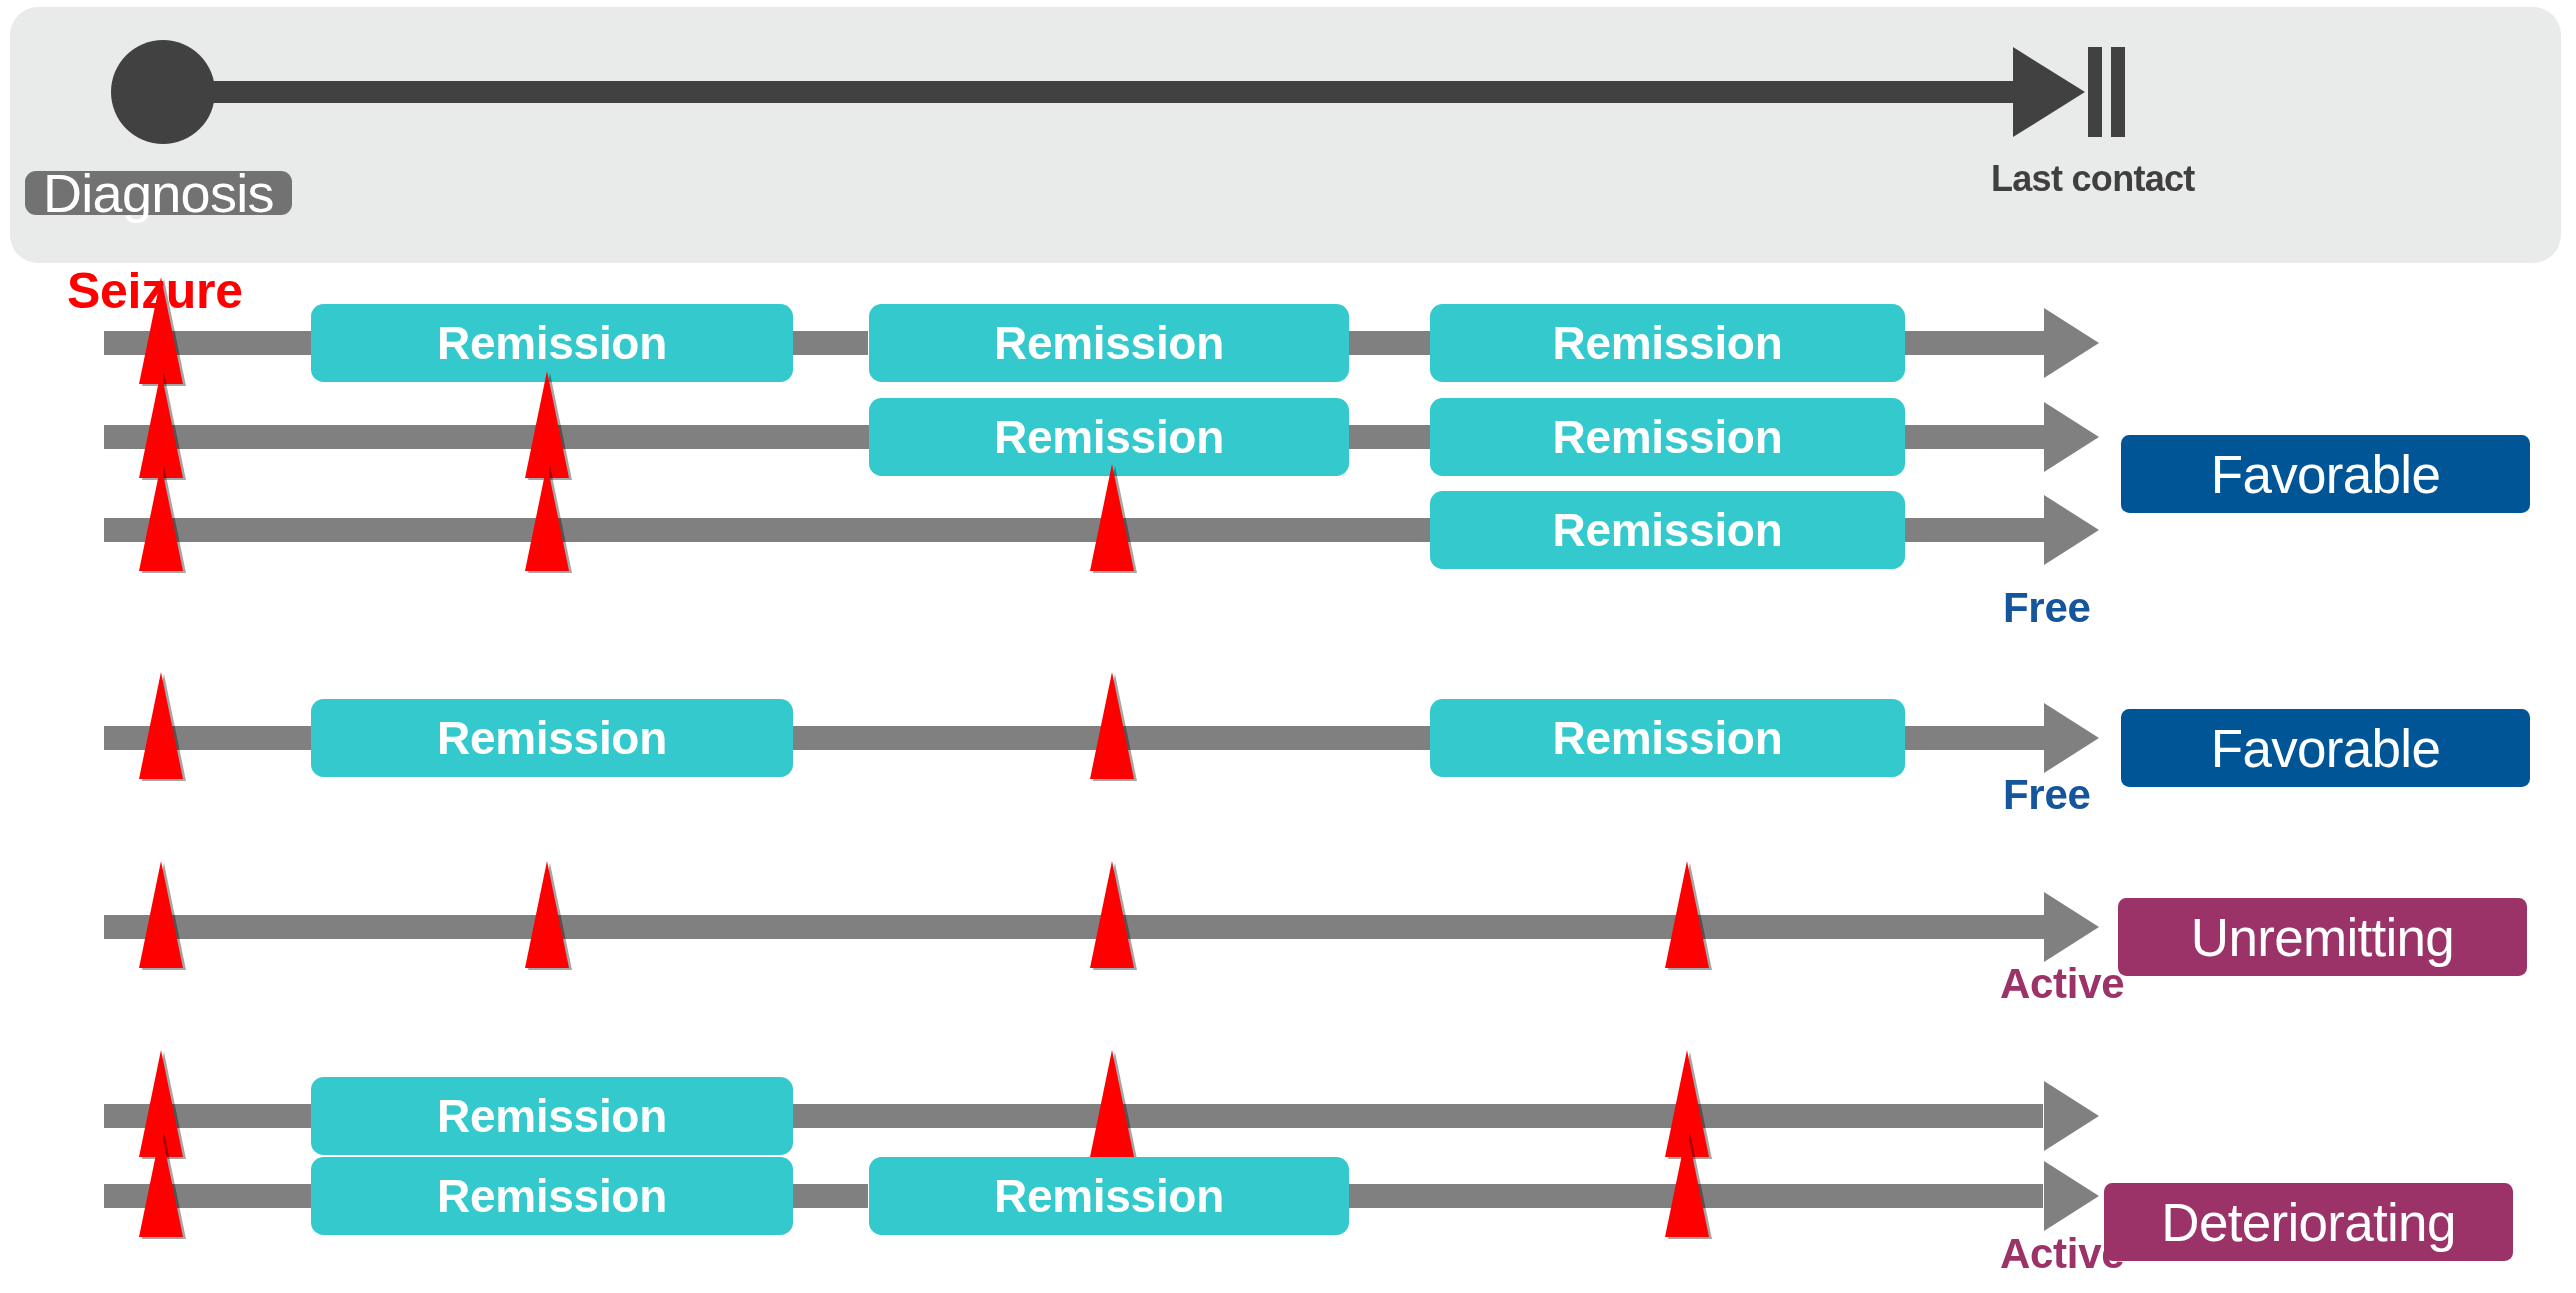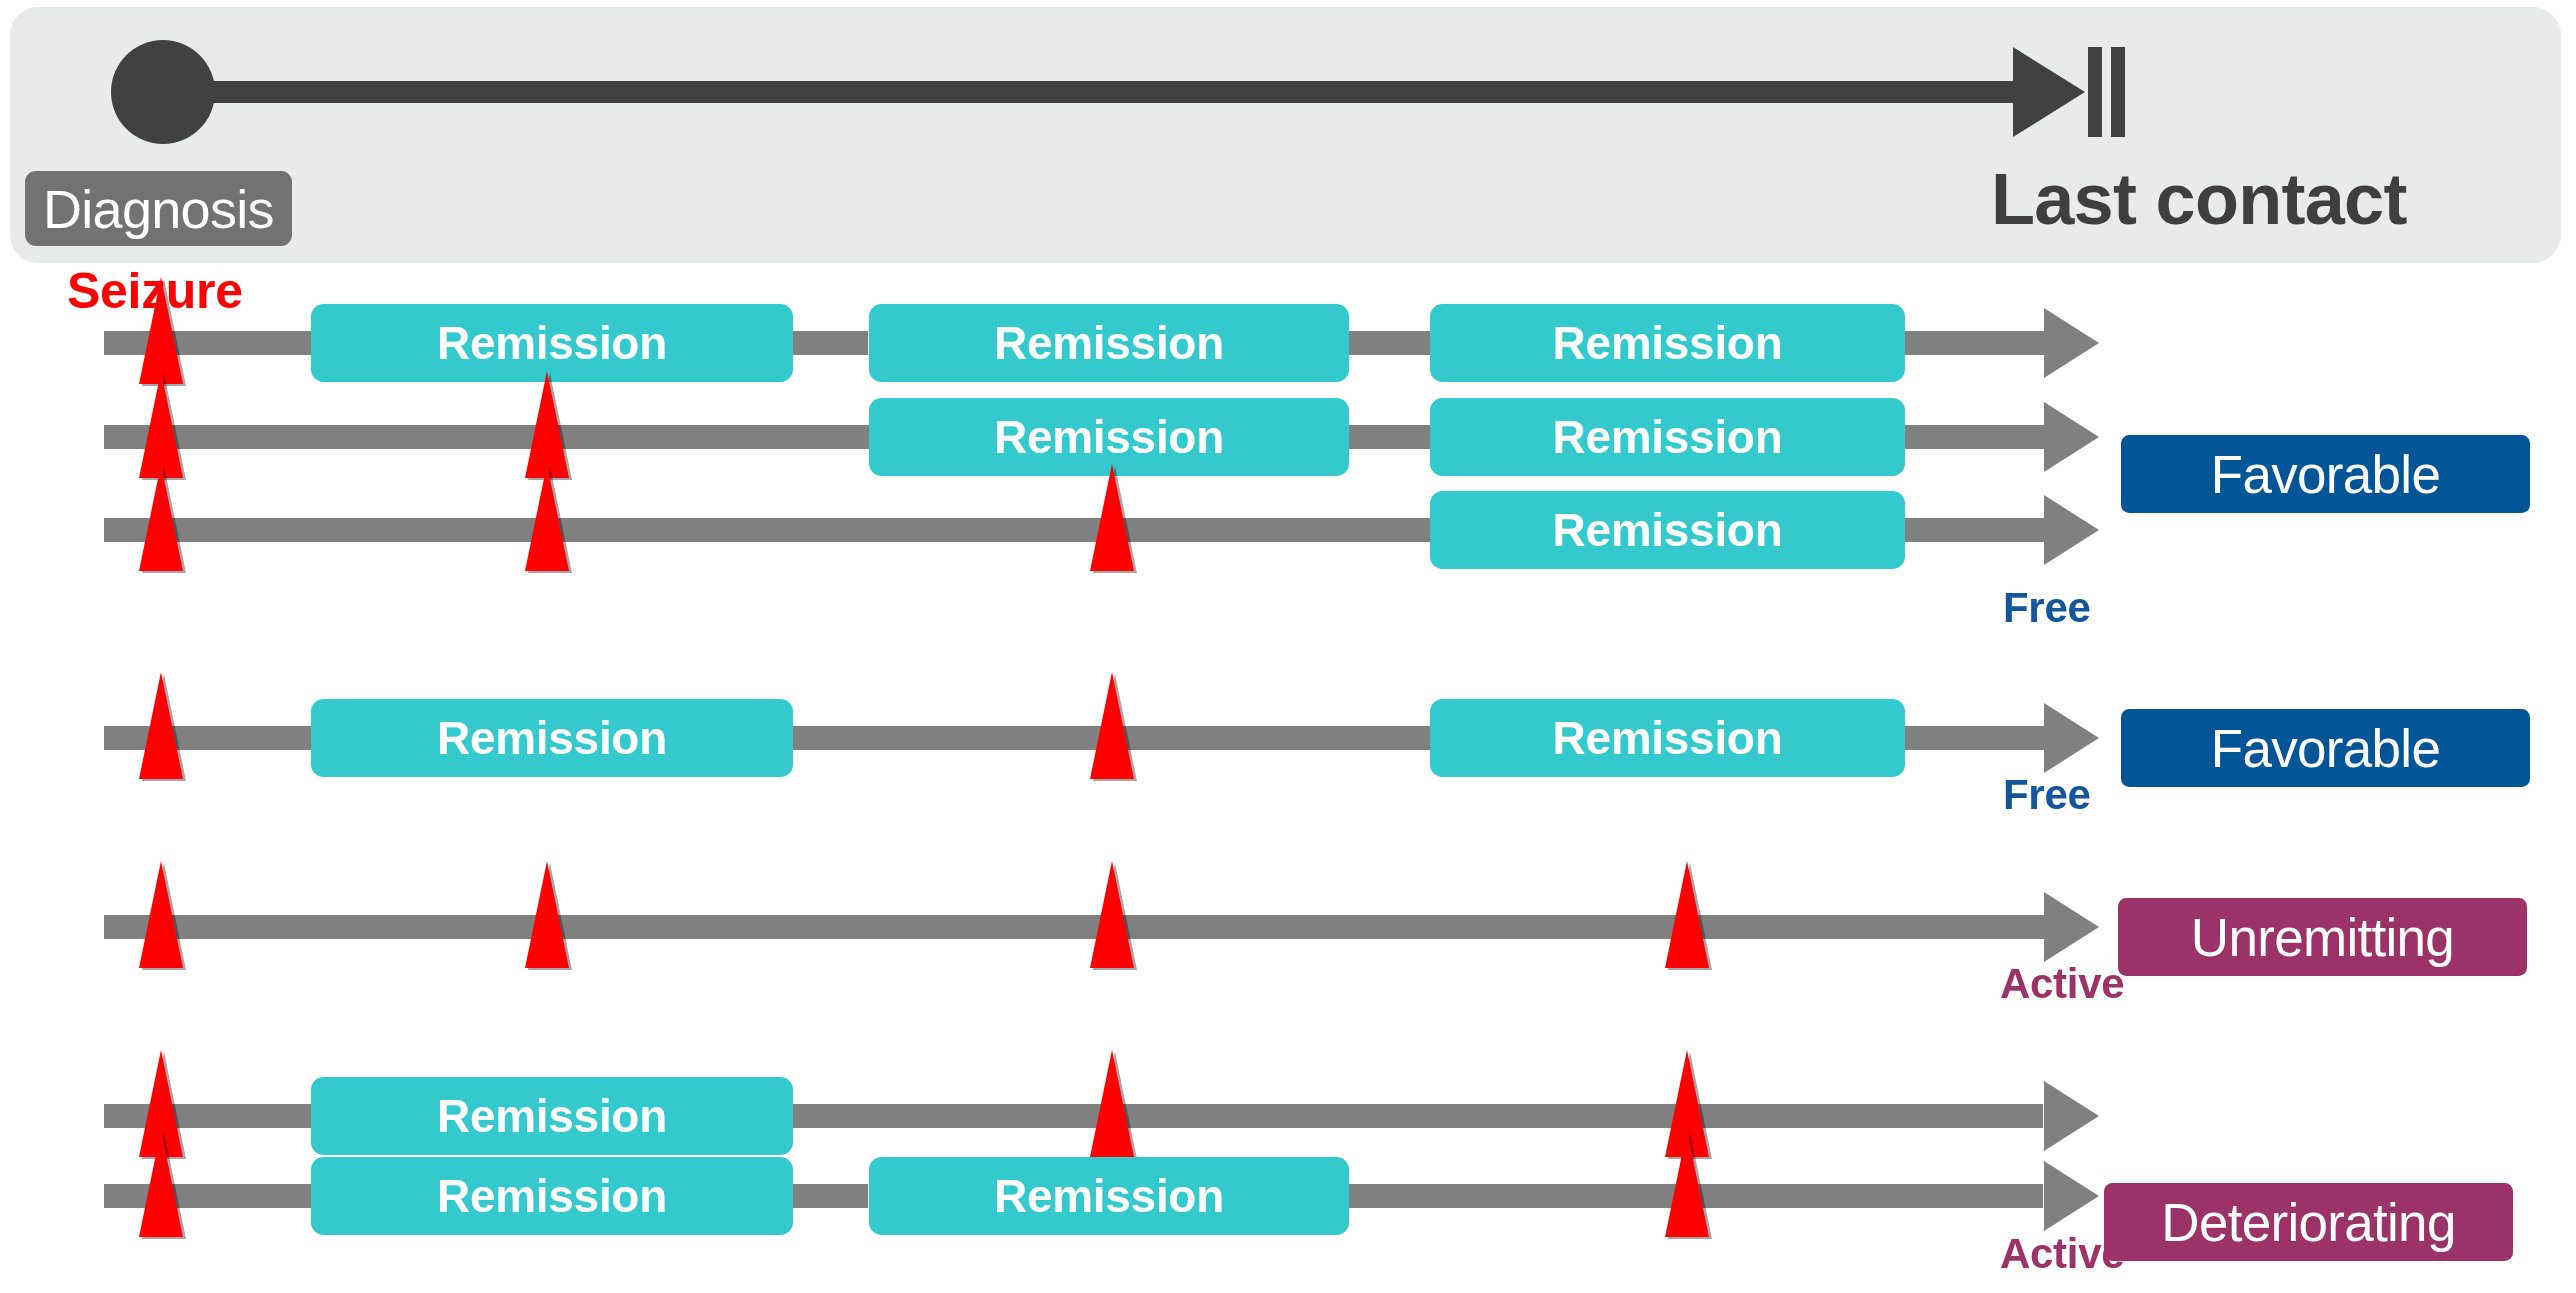--- a/index.html
+++ b/index.html
@@ -25,30 +25,30 @@
     border-top:45px solid transparent;border-bottom:45px solid transparent;
     border-left:72px solid #414141;
   }
   #header-endbar-1{
     position:absolute;left:2078px;top:40px;width:14.6px;height:90px;background:#414141;
   }
   #header-endbar-2{
     position:absolute;left:2101px;top:40px;width:14.6px;height:90px;background:#414141;
   }
   #diagnosis-badge{
-    position:absolute;left:25px;top:171px;height:75px;
+    position:absolute;left:25px;top:171px;height:44px;
     background:#727272;border-radius:11px;
     display:flex;align-items:center;padding:0 18px;
   }
   #diagnosis-badge span{
     color:#ffffff;font-size:54px;line-height:54px;letter-spacing:-0.7px;
   }
   #last-contact-label{
     position:absolute;left:1991px;top:158px;
-    color:#3f3f3f;font-size:72px;font-weight:bold;letter-spacing:-0.7px;white-space:nowrap;
+    color:#3f3f3f;font-size:36px;font-weight:bold;letter-spacing:-0.7px;white-space:nowrap;
   }
 
   
   #seizure-label{
     position:absolute;left:67px;top:262px;
     color:#ff0000;font-size:50px;font-weight:bold;letter-spacing:-0.3px;white-space:nowrap;
   }
 
   
   .row{position:absolute;left:0;width:2084px;height:90px;}

